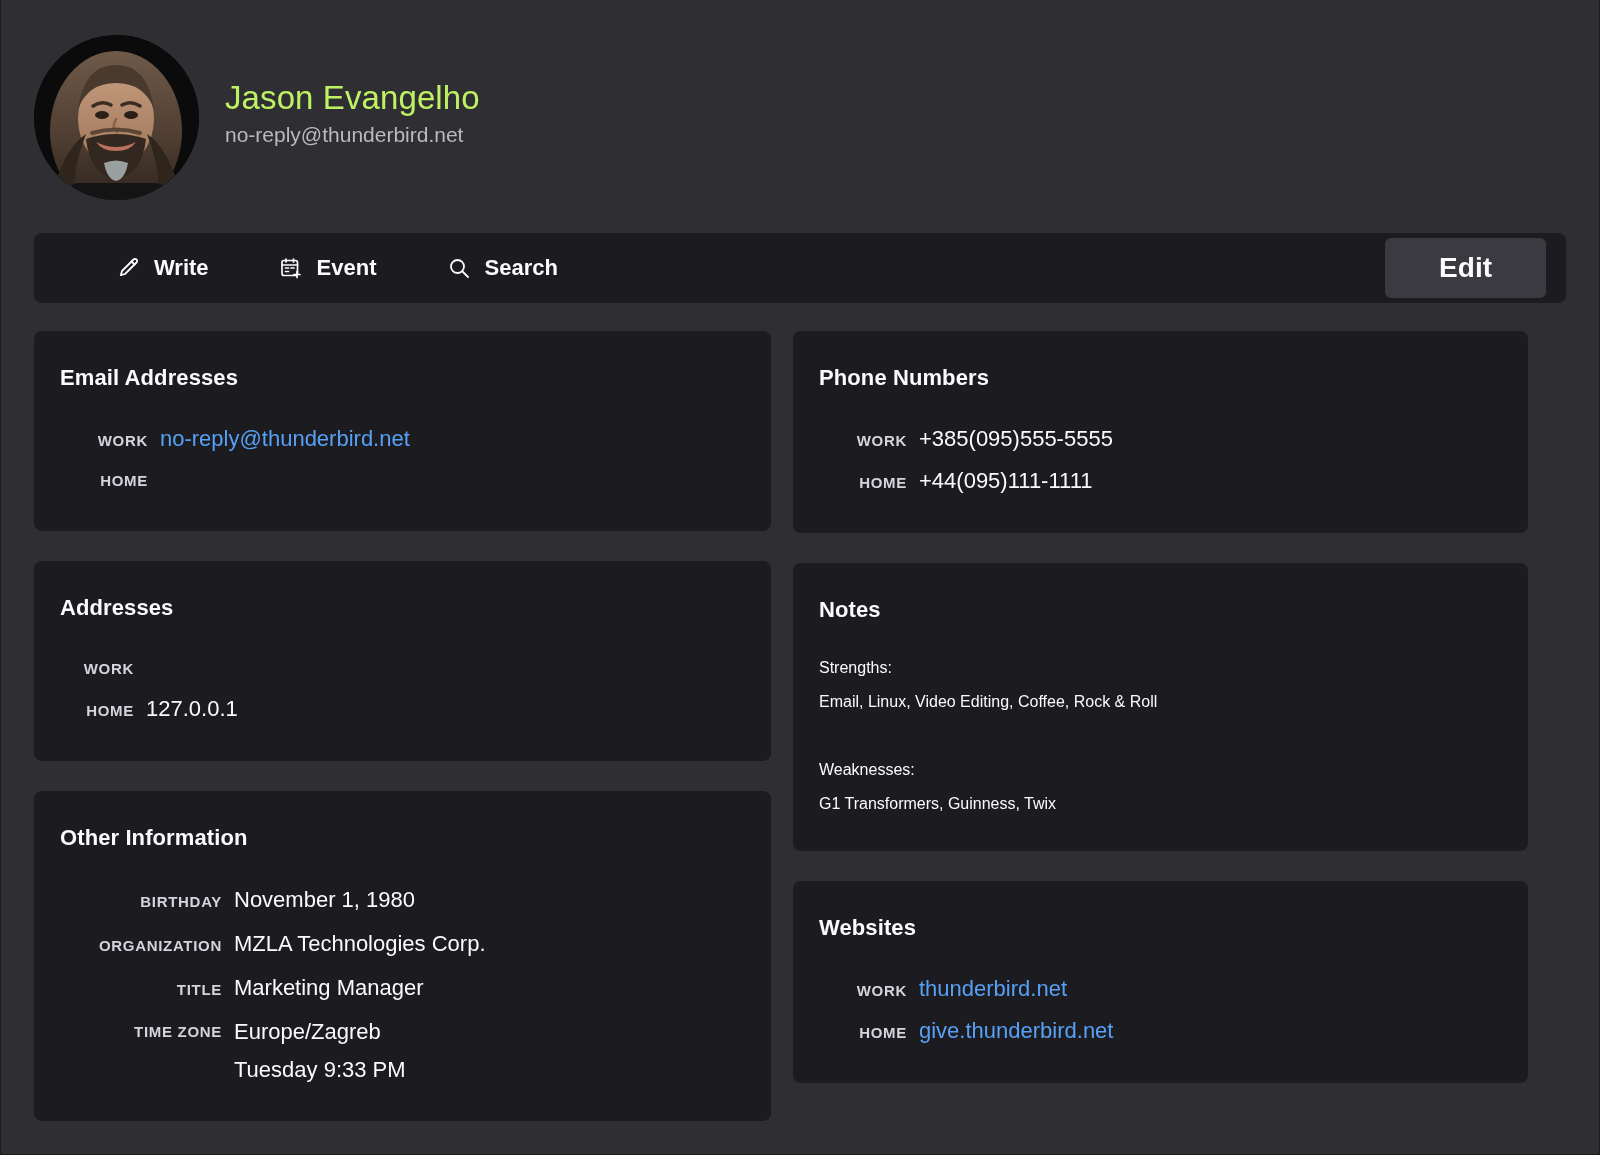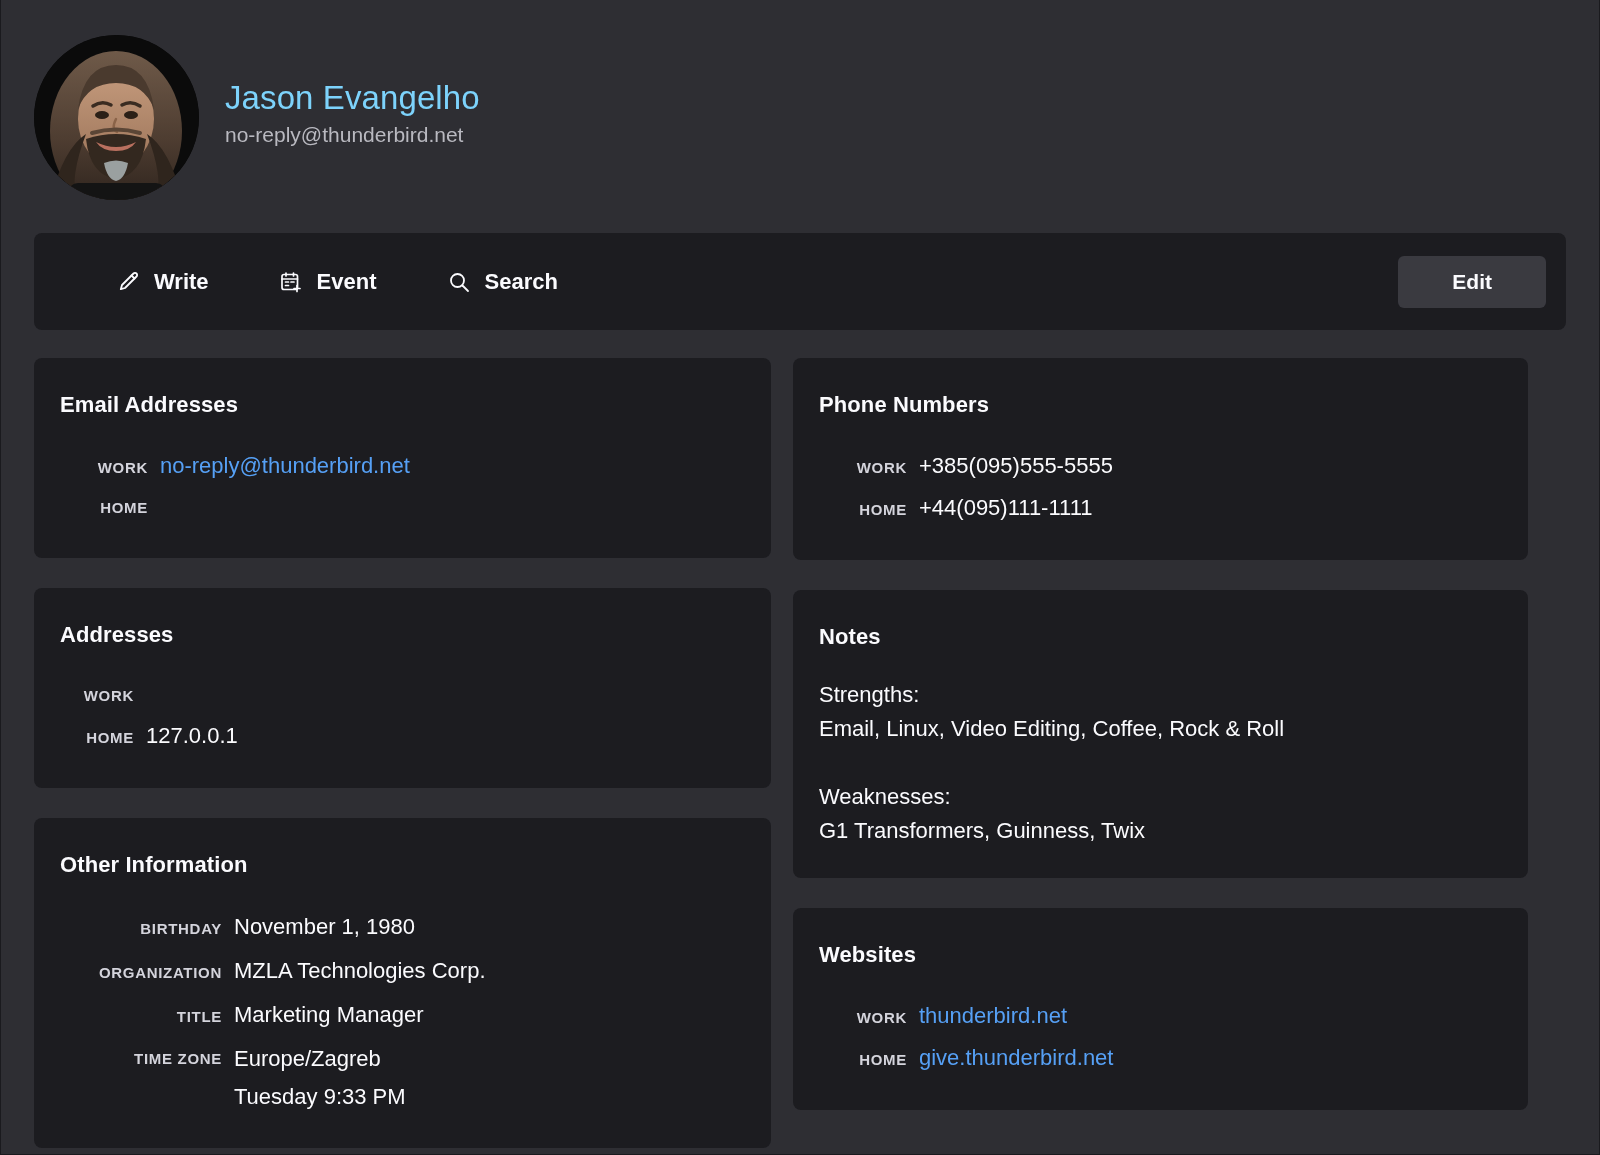--- a/index.html
+++ b/index.html
@@ -33,35 +33,35 @@
     overflow: hidden;
     background: #0a0a0a;
     flex: 0 0 auto;
     position: relative;
   }
   .avatar svg { display: block; width: 165px; height: 165px; }
   .identity { display: flex; flex-direction: column; gap: 4px; padding-bottom: 10px; }
   .contact-name {
     font-size: 33px;
     font-weight: 400;
-    color: #7dd3fc;
+    color: #bef264;
     letter-spacing: 0.1px;
     line-height: 1.2;
   }
   .contact-email {
     font-size: 21px;
     color: #b9b9c0;
     font-weight: 400;
     line-height: 1.2;
   }
 
   
   .toolbar {
     margin: 33px 33px 0 33px;
-    height: 97px;
+    height: 70px;
     background: #1c1c20;
     border-radius: 8px;
     display: flex;
     align-items: center;
     padding: 0 20px 0 60px;
   }
   .tool-btn {
     display: flex;
     align-items: center;
     gap: 14px;
@@ -76,21 +76,21 @@
     border-radius: 6px;
     margin-right: 26px;
   }
   .tool-btn .ticon { display: flex; width: 24px; height: 24px; }
   .spacer { flex: 1 1 auto; }
   .edit-btn {
     background: #3a3a40;
     color: #fbfbfe;
     border: none;
     font-family: inherit;
-    font-size: 21px;
+    font-size: 28px;
     font-weight: 700;
     border-radius: 6px;
     padding: 14px 54px;
     cursor: pointer;
   }
 
   
   .grid {
     margin: 28px 33px 0 33px;
     display: grid;
@@ -139,21 +139,21 @@
     white-space: pre-line;
   }
   .val.link { color: #56a0f5; cursor: pointer; }
 
   
   .rows.typed .lbl { width: 74px; }
   .rows.typed.pad { padding-left: 14px; }
 
   
   .notes-body {
-    font-size: 22px;
+    font-size: 16px;
     color: #fbfbfe;
     line-height: 34px;
     white-space: pre-line;
   }
 
   
   .rows.fields .lbl { width: 160px; line-height: 38px; }
   .rows.fields .val { line-height: 38px; }
   .rows.fields .row { padding: 2px 0; }
   .rows.fields { padding-left: 2px; }

